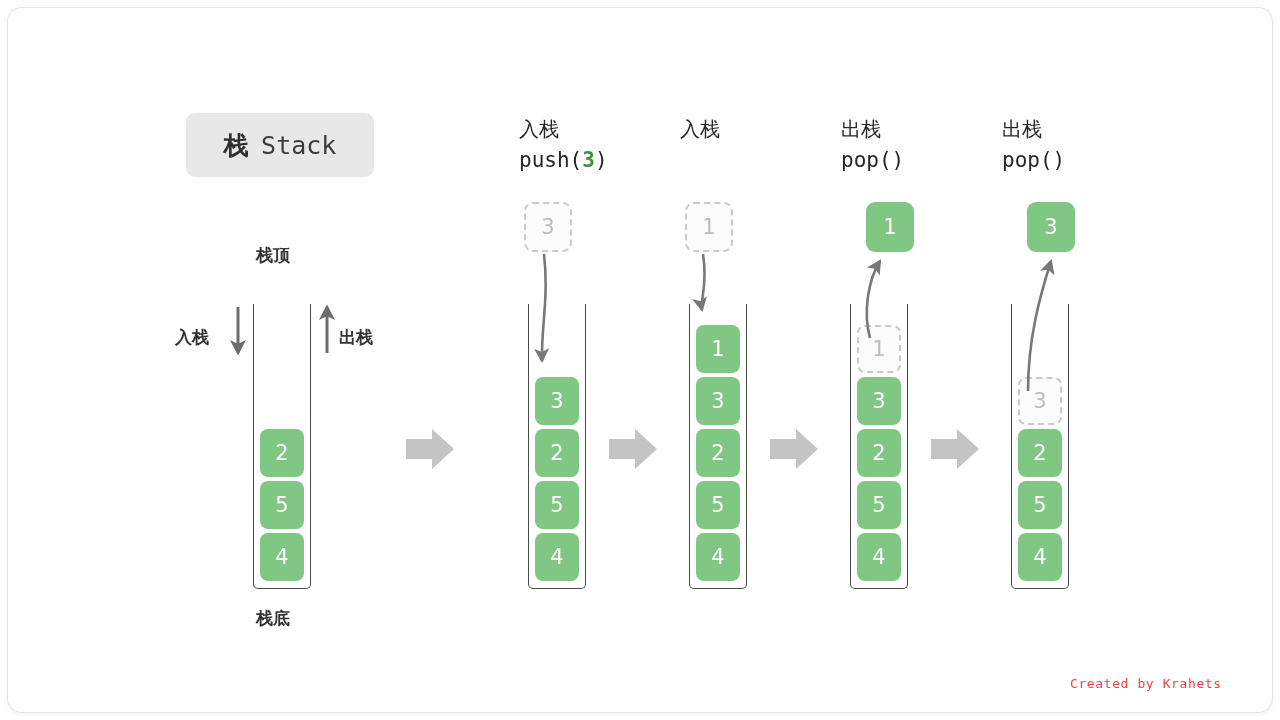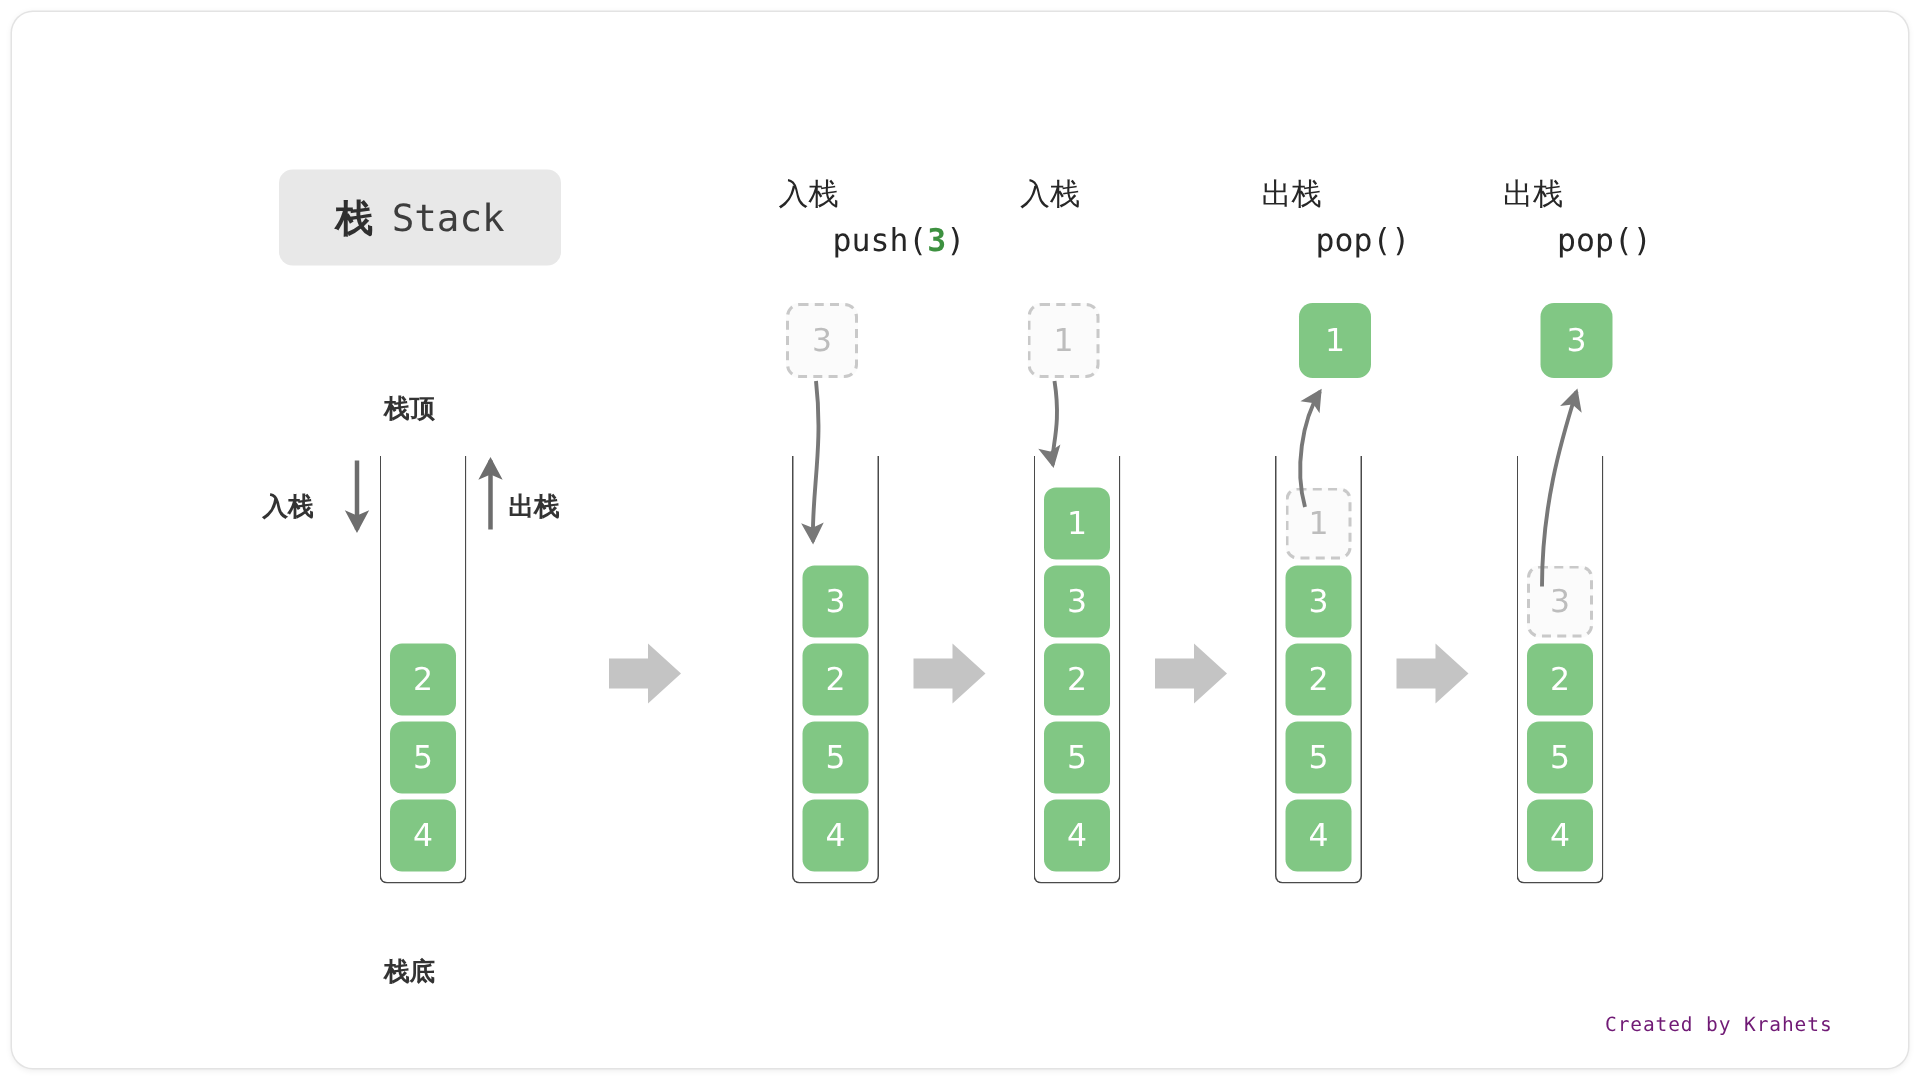--- a/index.html
+++ b/index.html
@@ -40,36 +40,35 @@
   #title-chip .t-en {
     font-family: "DejaVu Sans Mono", "Liberation Mono", monospace;
     font-size: 25px; color: #3d3d3d; margin-left: 12px;
   }
 
   
   .bold-label {
     font-size: 17px; font-weight: bold; color: #333333;
     white-space: nowrap;
   }
-  #label-top { left: 248px; top: 253px; text-align: right; }
-  #label-bottom { left: 248px; top: 628px; }
+  #label-top { left: 248px; top: 236px; text-align: right; }
+  #label-bottom { left: 248px; top: 599px; }
   #label-push { left: 167px; top: 318px; }
   #label-pop  { left: 331px; top: 318px; }
 
   
   .col-head { width: 150px; }
   .col-head .cn {
     font-size: 20px; color: #262626; line-height: 30px;
     white-space: nowrap;
   }
   .col-head .code {
     font-family: "DejaVu Sans Mono", "Liberation Mono", monospace;
     font-size: 21px; color: #262626; line-height: 32px;
     white-space: nowrap;
-    margin-left: 36px;
   }
   .col-head .code .arg { color: #3d9140; font-weight: bold; }
 
   
   .stack {
     width: 58px;
     border-left: 1.6px solid #4a4a4a;
     border-right: 1.6px solid #4a4a4a;
     border-bottom: 1.6px solid #4a4a4a;
     border-bottom-left-radius: 5px;
@@ -113,21 +112,21 @@
     background: #81c784; color: #ffffff;
   }
 
   
   #overlay { left: 0; top: 0; width: 1264px; height: 704px; pointer-events: none; }
 
   
   #watermark {
     left: 1062px; top: 668px;
     font-family: "DejaVu Sans Mono", "Liberation Mono", monospace;
-    font-size: 13px; color: #701a75; letter-spacing: 0.6px;
+    font-size: 13px; color: #ef4444; letter-spacing: 0.6px;
     white-space: nowrap;
   }
 </style>
 </head>
 <body>
 
 <div id="canvas">
 
   <div class="abs" id="title-chip">
     <span class="t-cn">栈</span>

